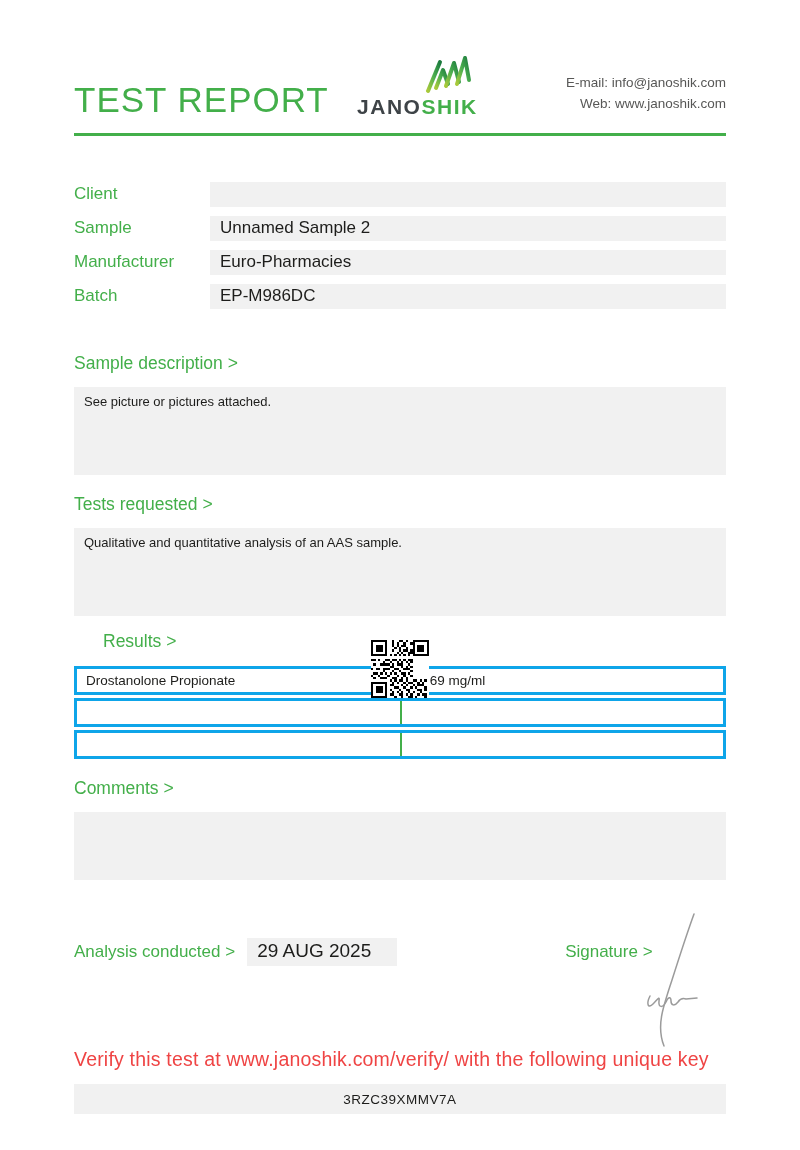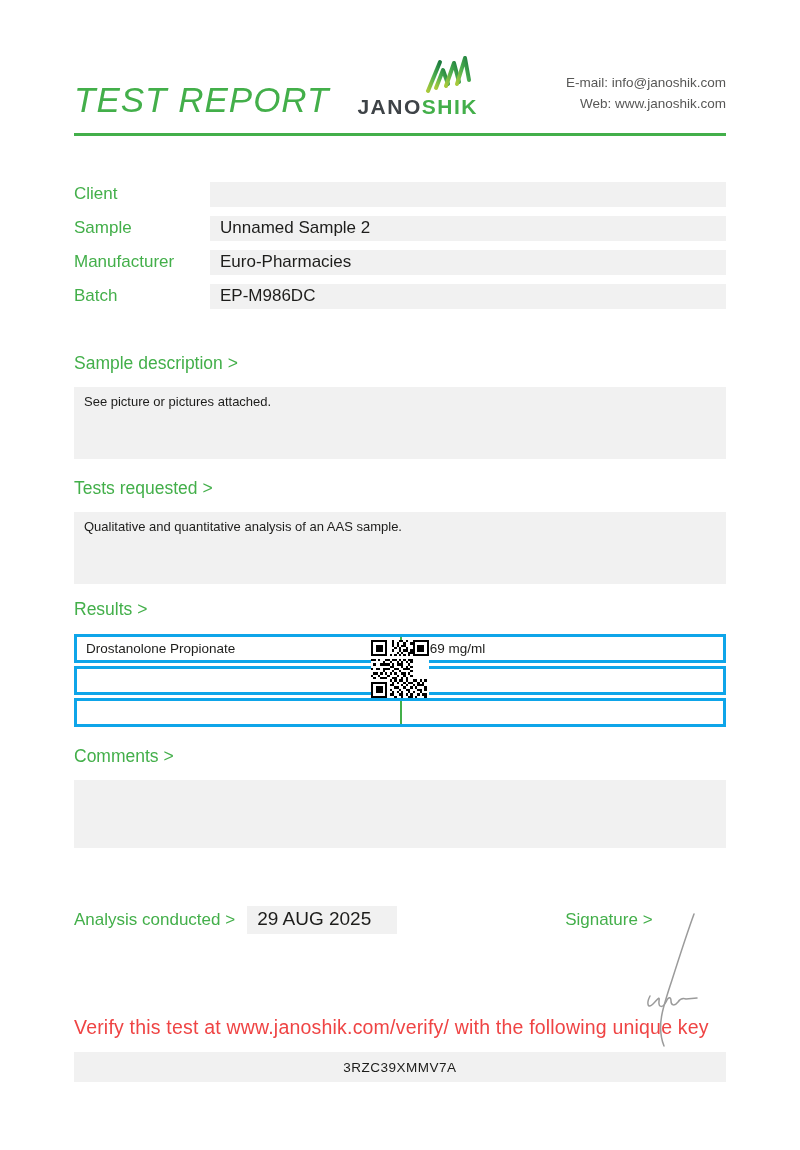--- a/index.html
+++ b/index.html
@@ -6,21 +6,21 @@
   html,body { background:#ffffff; }
   .page {
     width:800px; height:1150px; position:relative; background:#fff;
     font-family:"Liberation Sans","DejaVu Sans",sans-serif;
     color:#1d1d1b; overflow:hidden;
   }
   .content { padding:0 74px; }
 
   
   .header { display:flex; justify-content:space-between; align-items:flex-end; padding-top:50px; }
-  .title { font-size:35px; letter-spacing:1px; color:#43af4a; font-weight:400; line-height:1;font-style:italic; }
+  .title { font-size:35px; letter-spacing:1px; color:#43af4a; font-weight:400; line-height:1; }
   .logo { display:flex; flex-direction:column; align-items:flex-end; margin-left:-60px; }
   .logo-icon { width:54px; height:44px; margin-bottom:2px; }
   .wordmark { font-size:21px; font-weight:bold; letter-spacing:1.5px; line-height:1; }
   .wordmark .dark { color:#3e4347; }
   .wordmark .green { color:#43af4a; }
   .contact { text-align:right; font-size:13.5px; color:#575756; line-height:1.6; padding-bottom:2px; }
   .rule { height:3px; background:#43af4a; margin-top:16px; }
 
   
   .task-row { display:flex; justify-content:space-between; margin-top:23px; }
@@ -36,23 +36,23 @@
   
   .info-block { margin-top:46px; }
   .info-row { display:flex; align-items:flex-start; margin-bottom:9px; }
   .info-row .green-label-sm { width:136px; padding-top:2px; }
   .info-value { flex:1; height:25px; font-size:17px; padding:2px 10px; }
 
   
   .section-heading { color:#43af4a; font-size:17.5px; }
   .gray-box { background:#f1f1f1; font-size:13px; padding:7px 10px; margin-top:13px; }
   .desc-heading { margin-top:44px; }
-  .box-72 { height:72px; }
+  .box-72 { height:88px; }
   .tests-heading { margin-top:19px; }
-  .results-heading { margin-top:15px; }
+  .results-heading { margin-top:15px;margin-left:29px; }
 
   
   .results-table { margin-top:14px; display:flex; flex-direction:column; gap:3px; }
   .result-row { display:grid; grid-template-columns:50% 50%; border:3px solid #0ea5e9; height:29px; }
   .result-cell { font-size:13.5px; padding:4px 9px; display:flex; align-items:center; }
   .result-cell.c2 { border-left:2px solid #43af4a; }
 
   .comments-heading { margin-top:19px; }
   .box-68 { height:68px; }
 

